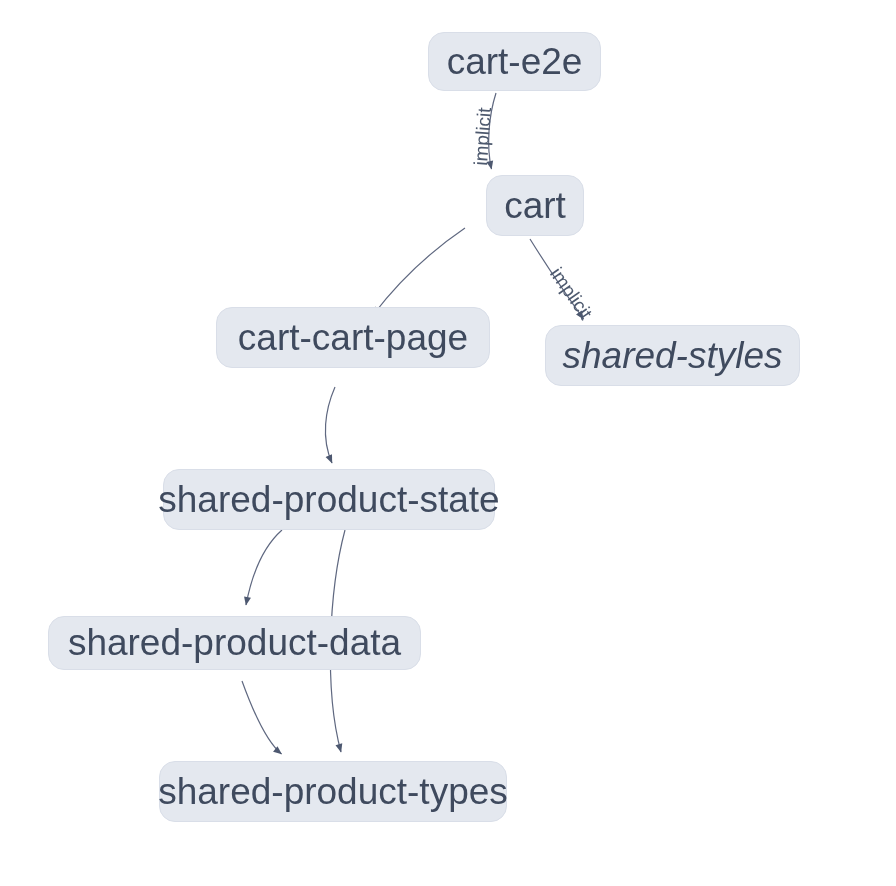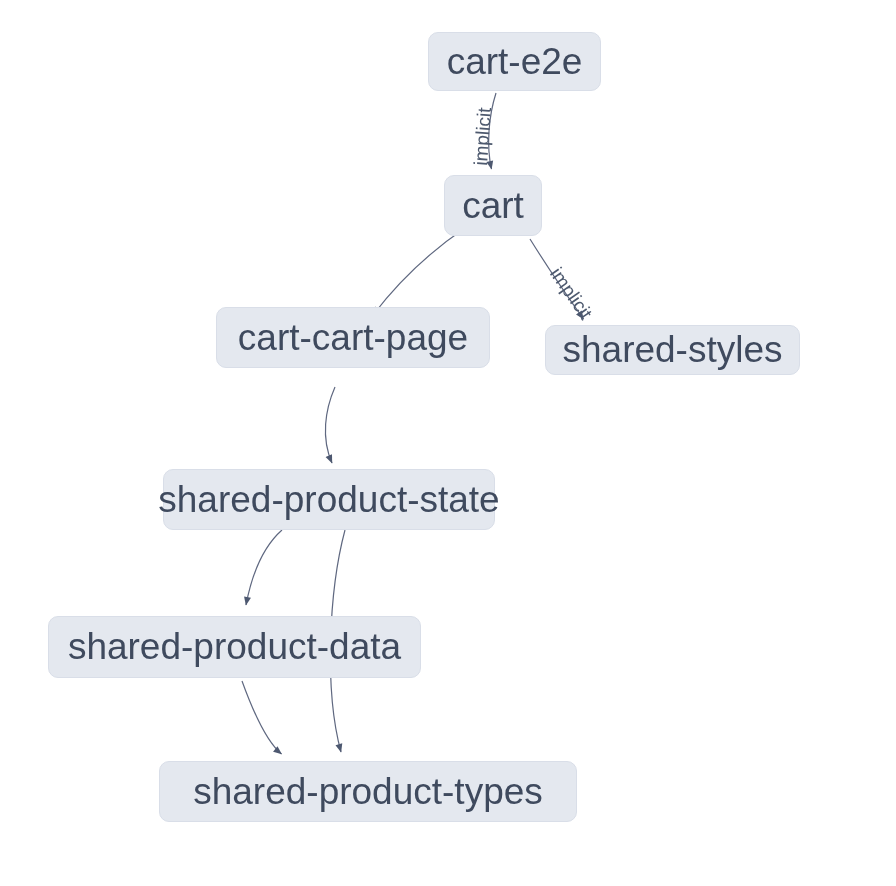--- a/index.html
+++ b/index.html
@@ -16,21 +16,21 @@
     font-family:"Liberation Sans",sans-serif;
     font-size:19px;
     fill:#4d596e;
     text-anchor:middle;
   }
   .node{
     position:absolute;
     box-sizing:border-box;
     background:#e4e8ef;
     border:1px solid #d9dee8;
-    border-radius:10px;
+    border-radius:16px;
     display:flex;align-items:center;justify-content:center;
     font-size:37px;
     color:#3f4a5e;
     cursor:pointer;
     white-space:nowrap;
   }
 </style>
 </head>
 <body>
 
@@ -52,32 +52,32 @@
       </g>
     <g id="edge-labels-group">
         <text class="edge-label" transform="translate(489,137) rotate(-86)">implicit</text>
         <text class="edge-label" transform="translate(566,297) rotate(55)">implicit</text>
       </g>
   </svg>
   <div id="nodes-group">
       <div class="node" style="left: 428px; top: 32px; width: 173px; height: 59px;">
         <span>cart-e2e</span>
       </div>
-      <div class="node" style="left: 444px; top: 175px; width: 98px; height: 61px;">
+      <div class="node" style="left: 486px; top: 175px; width: 98px; height: 61px;">
         <span>cart</span>
       </div>
       <div class="node" style="left: 216px; top: 307px; width: 274px; height: 61px;">
         <span>cart-cart-page</span>
       </div>
-      <div class="node" style="left: 545px; top: 325px; width: 255px; height: 50px;">
+      <div class="node" style="left: 545px; top: 325px; width: 255px; height: 61px; font-style: italic;">
         <span>shared-styles</span>
       </div>
       <div class="node" style="left: 163px; top: 469px; width: 332px; height: 61px;">
         <span>shared-product-state</span>
       </div>
-      <div class="node" style="left: 48px; top: 616px; width: 373px; height: 62px;">
+      <div class="node" style="left: 48px; top: 616px; width: 373px; height: 54px;">
         <span>shared-product-data</span>
       </div>
-      <div class="node" style="left: 159px; top: 761px; width: 418px; height: 61px;">
+      <div class="node" style="left: 159px; top: 761px; width: 348px; height: 61px;">
         <span>shared-product-types</span>
       </div>
     </div>
 </div>
 
 </body></html>

